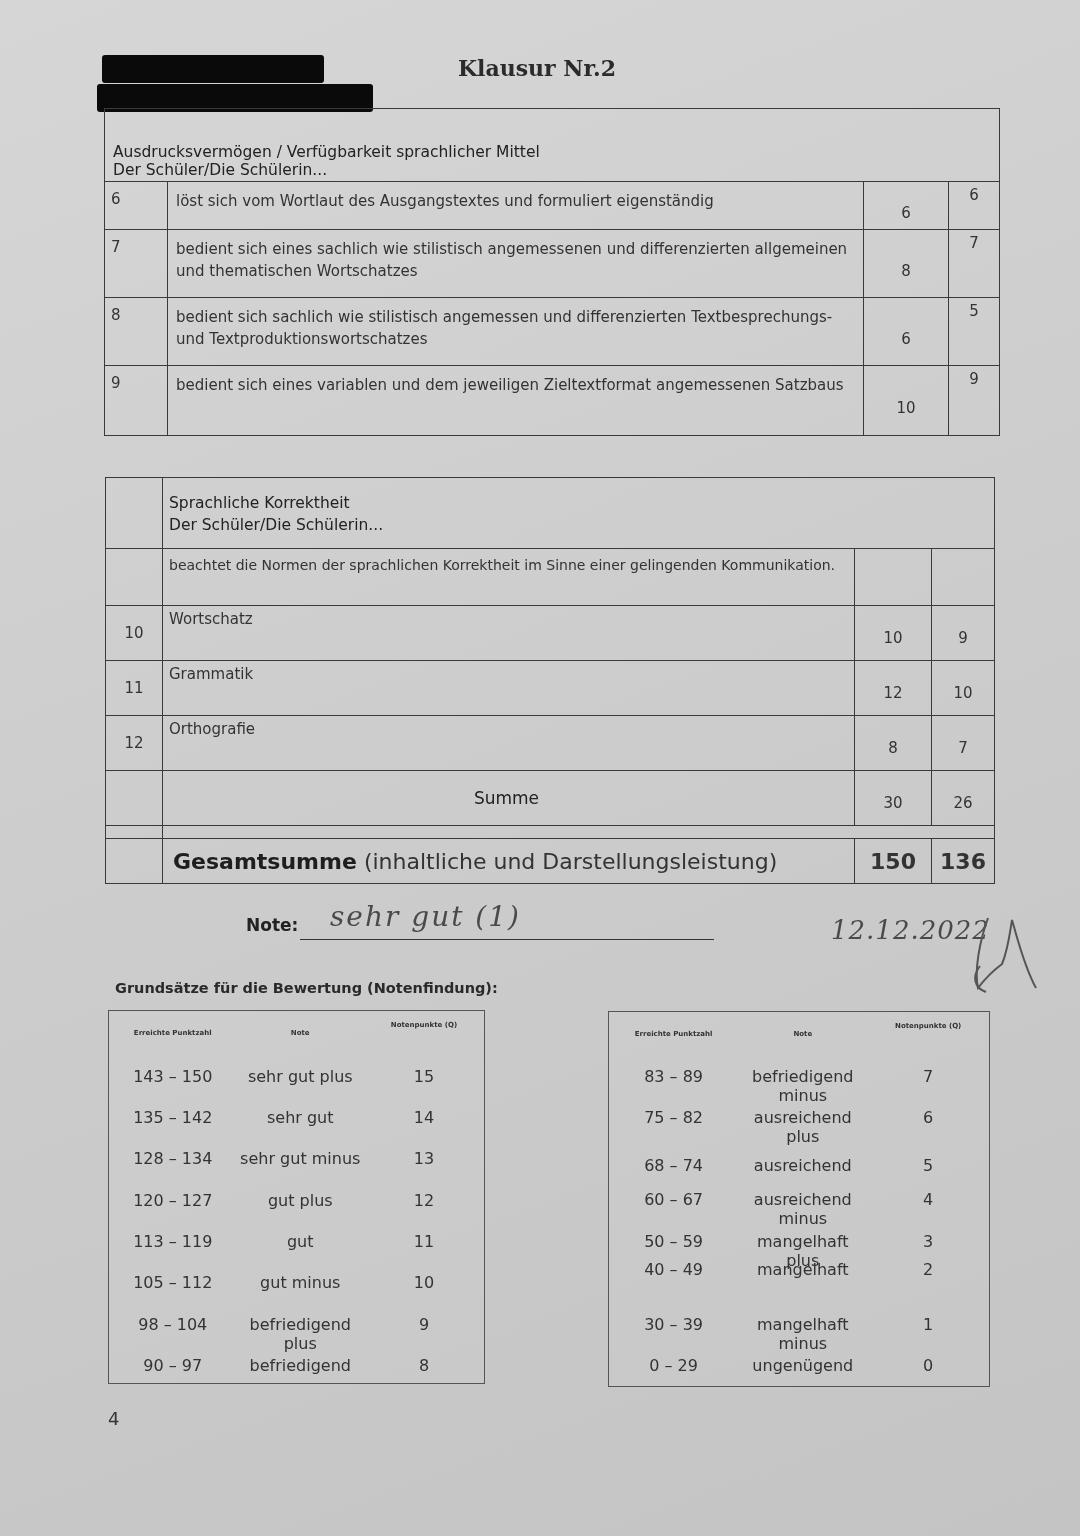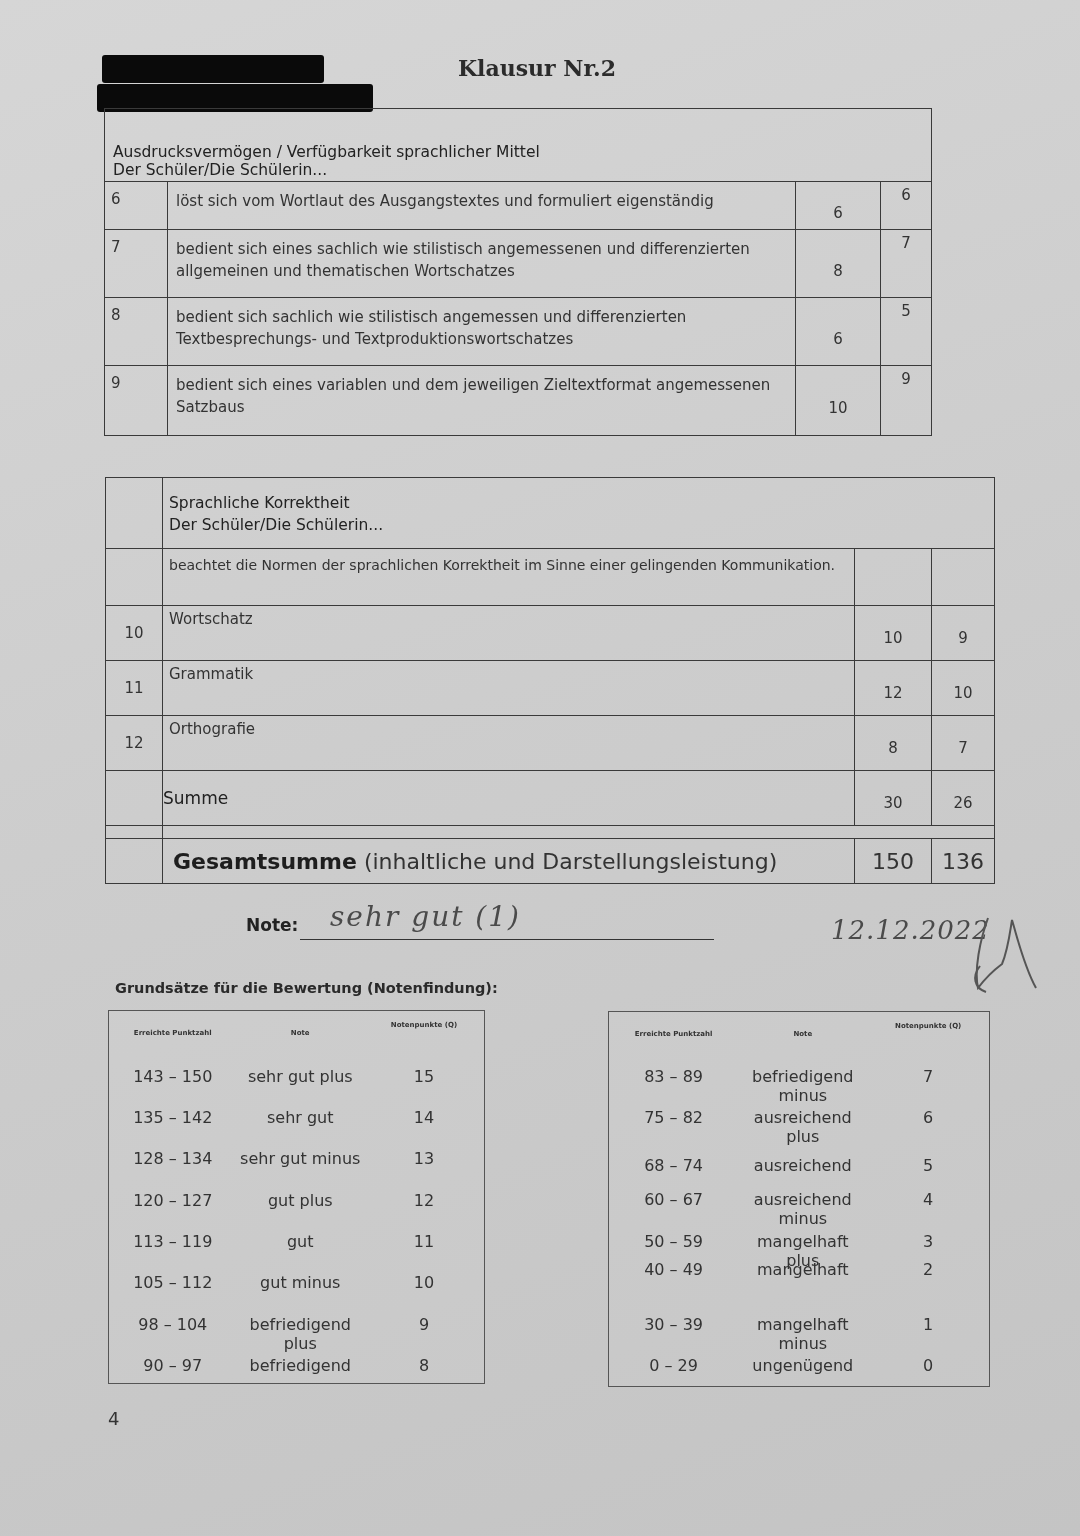--- a/index.html
+++ b/index.html
@@ -16,43 +16,43 @@
   }
   .redact { position: absolute; background: #0a0a0a; border-radius: 3px; }
   .title {
     position: absolute; left: 458px; top: 55px;
     font-family: "DejaVu Serif", serif; font-weight: bold; font-size: 22px; color: #2b2b2b;
   }
   table { border-collapse: collapse; position: absolute; }
   td { border: 1.5px solid #3a3a3a; vertical-align: top; padding: 0; font-size: 15px; color: #333; }
 
   
-  #t1 { left: 104px; top: 108px; width: 828px; }
+  #t1 { left: 104px; top: 108px; width: 896px; }
   #t1 .hdr { height: 70px; vertical-align: bottom; padding: 0 6px 2px 8px; font-size: 15.5px; color: #222; }
   #t1 .num { width: 50px; padding: 8px 6px; }
   #t1 .desc { padding: 8px 8px; line-height: 22px; }
   #t1 .max { width: 84px; text-align: center; vertical-align: middle; padding-top: 14px; }
   #t1 .got { width: 50px; text-align: center; padding-top: 4px; }
 
   
   #t2 { left: 105px; top: 477px; width: 890px; }
   #t2 td { height: 44px; }
   #t2 .num { width: 56px; text-align: center; vertical-align: middle; }
   #t2 .desc { padding: 4px 6px; }
   #t2 .max { width: 76px; text-align: center; vertical-align: middle; padding-top: 10px; }
   #t2 .got { width: 62px; text-align: center; vertical-align: middle; padding-top: 10px; }
   #t2 .sechdr { font-size: 15.5px; color: #222; line-height: 22px; padding: 14px 6px 4px 6px; height: 52px; }
   #t2 .note { font-size: 14px; line-height: 20px; padding: 6px 6px; }
-  #t2 .sumlbl { text-align: left; vertical-align: middle; font-size: 17px; color: #222; padding-right: 4px; margin-left: 10px; }
+  #t2 .sumlbl { text-align: center; vertical-align: middle; font-size: 17px; color: #222; padding-right: 4px; margin-left: 10px; }
   #t2 .big { font-size: 19px; color: #222; padding: 4px 20px; height: 46px; }
   #t2 .bignum { font-size: 20px; font-weight: bold; }
   #t2 .spacer td { height: 12px; }
   #t2 .gesamt { font-size: 22px; padding: 2px 10px; vertical-align: middle; height: 30px; }
   #t2 .gesamt b { color: #1e1e1e; margin-top: 40px; }
-  #t2 .gnum { font-size: 22px; font-weight: normal; text-align: center; vertical-align: middle; padding: 0; }
+  #t2 .gnum { font-size: 22px; font-weight: bold; text-align: center; vertical-align: middle; padding: 0; }
 
   .note-line {
     position: absolute; left: 246px; top: 915px; font-size: 17px; font-weight: bold; color: #222;
   }
   .note-underline { position: absolute; left: 300px; top: 939px; width: 414px; border-top: 1.5px solid #333; }
   .hand {
     position: absolute; font-family: "DejaVu Serif", serif; font-style: italic; color: #4a4a4a;
   }
   .hw-grade { left: 330px; top: 900px; font-size: 28px; letter-spacing: 2px; }
   .hw-date { left: 831px; top: 915px; font-size: 26px; letter-spacing: 1px; }

